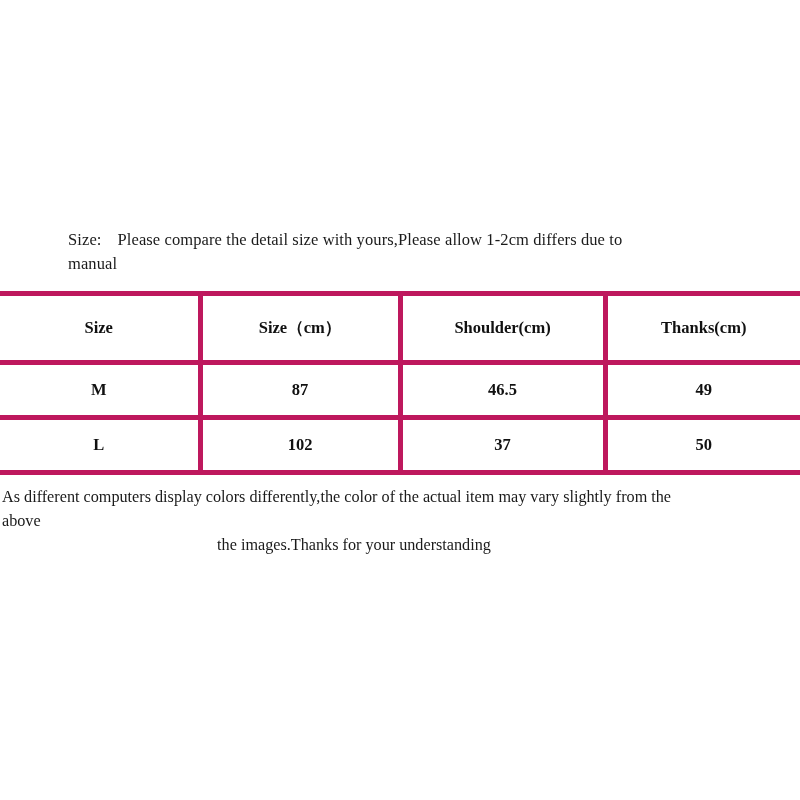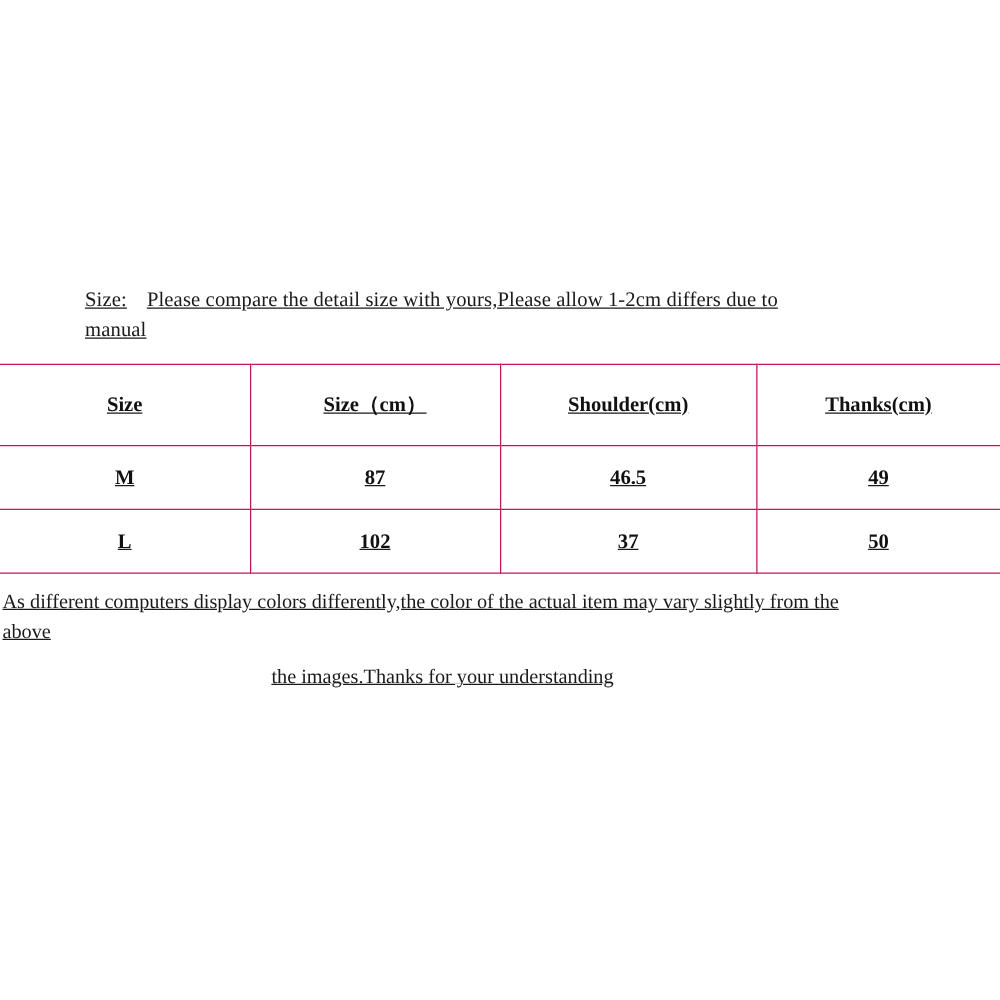--- a/index.html
+++ b/index.html
@@ -18,21 +18,20 @@
     position: relative;
     width: 800px;
     height: 800px;
     box-sizing: border-box;
   }
   .content {
     position: absolute;
     left: 0;
     top: 228px;
     width: 708px;
-    text-decoration: underline;
   }
   .intro {
     padding: 0 64px 0 68px;
     font-size: 16.5px;
     line-height: 1.48;
     text-align: left;
     letter-spacing: 0.1px;
   }
   .intro .line2 {
     display: block;
@@ -43,21 +42,21 @@
     width: 16px;
   }
   table.size-table {
     border-collapse: collapse;
     width: 800px;
     margin-top: 14px;
     table-layout: fixed;
   }
   table.size-table th,
   table.size-table td {
-    border: 1px solid #be185d;
+    border: 5px solid #be185d;
     text-align: center;
     font-weight: bold;
     font-size: 16.5px;
     color: #111;
   }
   table.size-table thead th {
     height: 62px;
     font-size: 16.5px;
   }
   table.size-table tbody td {
@@ -77,21 +76,21 @@
   .col-length { width: 195px; }
 
   .footnote {
     margin-top: 10px;
     padding: 0 0;
     font-size: 16.2px;
     line-height: 1.5;
     text-align: center;
   }
   .footnote .fl1 { display: block; text-align: left; padding-left: 2px; }
-  .footnote .fl2 { display: block; text-align: center; margin-top: 12px; }
+  .footnote .fl2 { display: block; text-align: center; }
 </style>
 </head>
 <body>
 
 <div class="page">
   <div class="content">
 
     <div class="intro">
       <span>Size:</span><span class="size-label-gap"></span><span>Please compare the detail size with yours,Please allow 1-2cm differs due to manual</span>
     </div>

